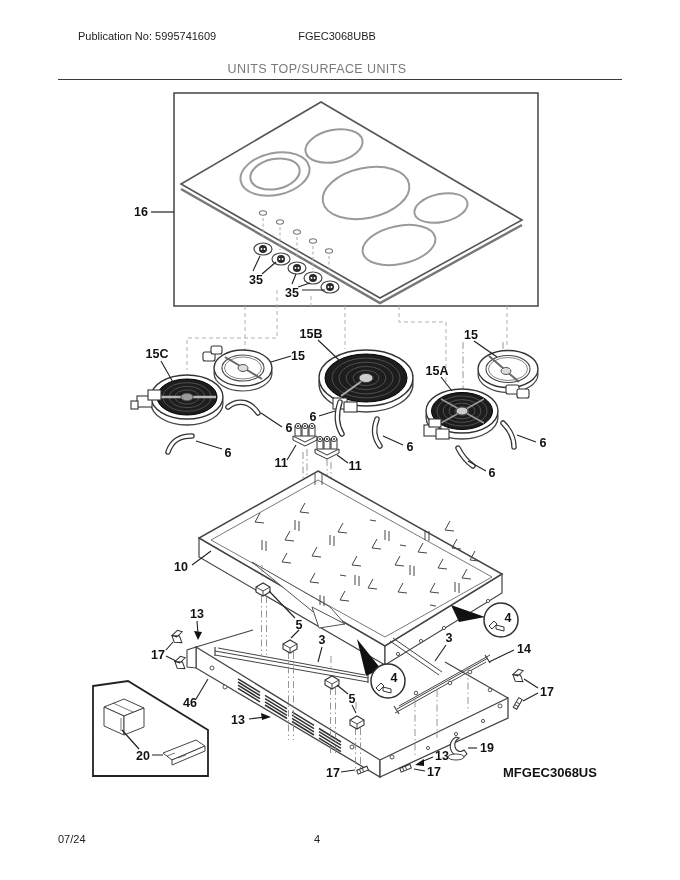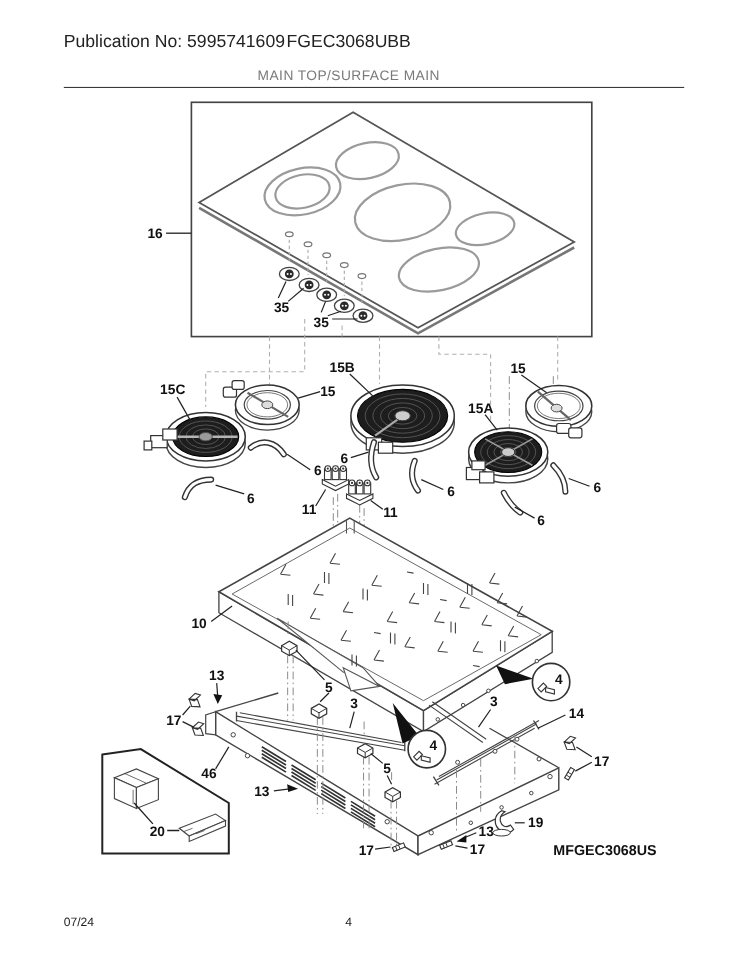--- a/index.html
+++ b/index.html
@@ -1,33 +1,33 @@
 <!DOCTYPE html>
 <html><head>
 <meta charset="utf-8">
 <style>
   html,body{margin:0;padding:0;background:#fff;}
   #page{position:relative;width:680px;height:880px;background:#fff;overflow:hidden;
         font-family:"Liberation Sans",sans-serif;color:#222;}
-  .hdr{position:absolute;font-size:16px;white-space:nowrap;}
+  .hdr{position:absolute;font-size:11px;white-space:nowrap;margin-left:20px;}
   .ctr{left:317px;transform:translateX(-50%);}
   #sec-title{position:absolute;top:62px;font-size:12.5px;color:#7a7a7a;letter-spacing:.4px;}
   #hdr-rule{position:absolute;left:58px;top:79px;width:564px;border-top:1.5px solid #3a3a3a;}
   svg text.lbl{font-family:"Liberation Sans",sans-serif;font-weight:bold;font-size:12.5px;fill:#111;}
   svg text.big{font-size:13px;}
   .ftr{position:absolute;top:833px;font-size:11px;}
 </style>
 </head>
 <body>
 
 <div id="page">
 
   <div class="hdr" style="left:58px;top:30px">Publication No: 5995741609</div>
   <div class="hdr ctr" style="top:30px">FGEC3068UBB</div>
-  <div id="sec-title" class="ctr">MAIN TOP/SURFACE MAIN</div>
+  <div id="sec-title" class="ctr">UNITS TOP/SURFACE UNITS</div>
   <div id="hdr-rule"></div>
 
   <svg width="680" height="880" viewBox="0 0 680 880" style="position:absolute;left:0;top:0">
 
     <g>
       <rect x="174" y="93" width="364" height="213" fill="none" stroke="#444" stroke-width="1.5"></rect>
       <line x1="151" y1="212" x2="174" y2="212" stroke="#222" stroke-width="1.2"></line>
       <text class="lbl" x="141" y="216" text-anchor="middle">16</text>
     </g>
 

